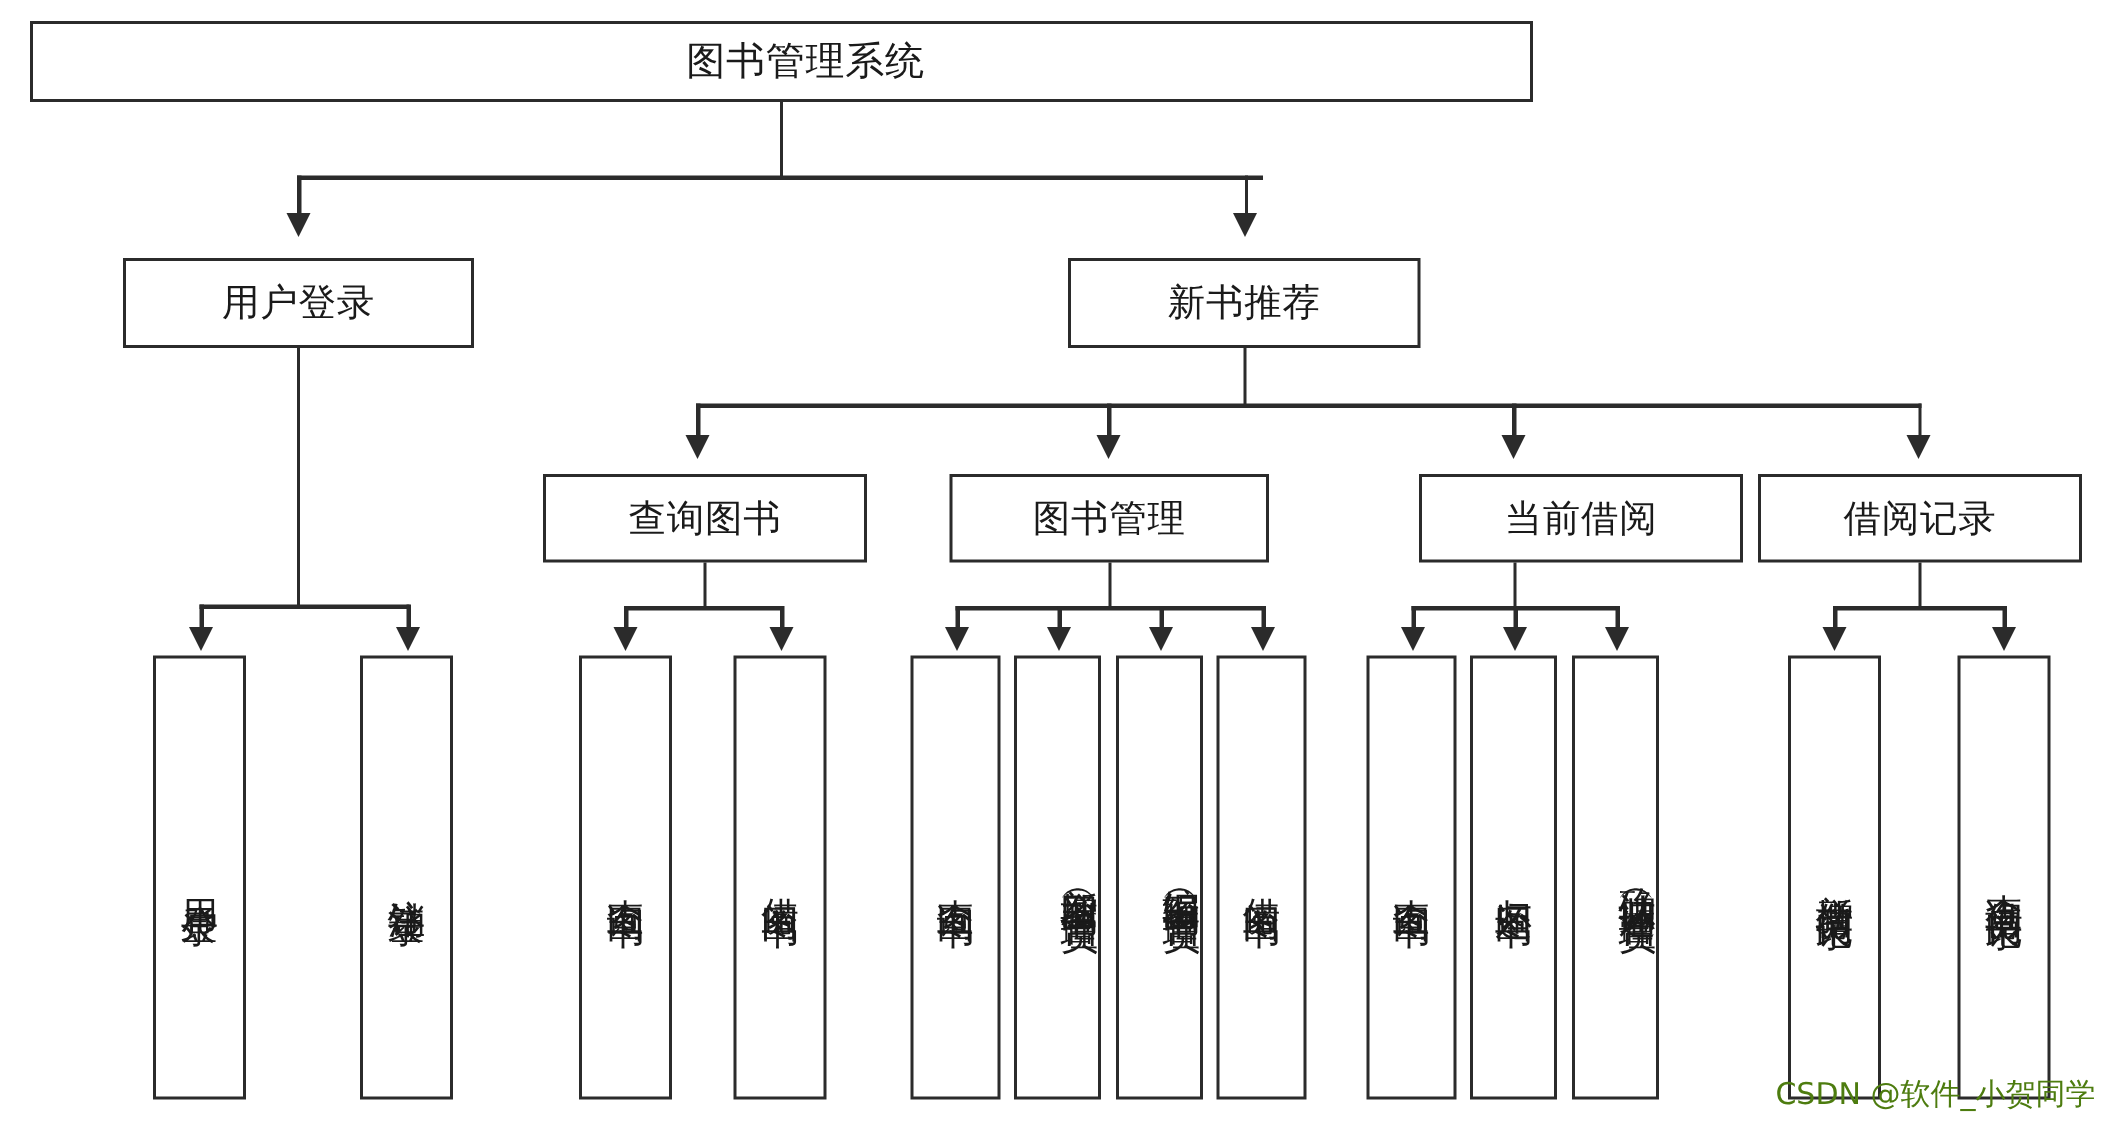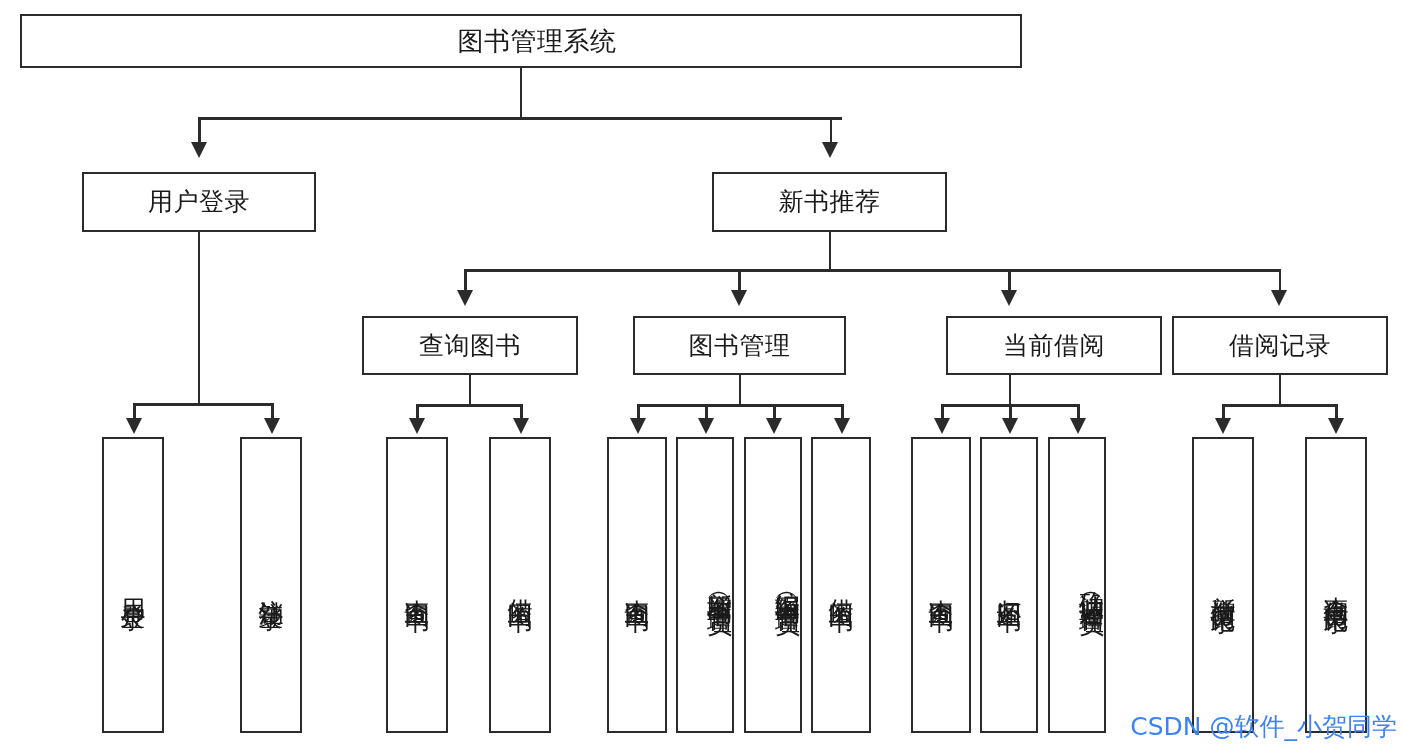--- a/index.html
+++ b/index.html
@@ -69,22 +69,22 @@
     border-left: 8px solid transparent;
     border-right: 8px solid transparent;
     border-top: 16px solid #2b2b2b;
   }
 
   
   #watermark {
     position: absolute;
     right: 8px;
     bottom: 4px;
-    font-size: 25px;
-    color: #3b82f6;
+    font-size: 20px;
+    color: #4d7c0f;
     white-space: nowrap;
     pointer-events: none;
     font-family: "DejaVu Sans", "Liberation Sans", sans-serif;
   }
 </style>
 </head>
 <body>
 
 <div id="canvas">
 

